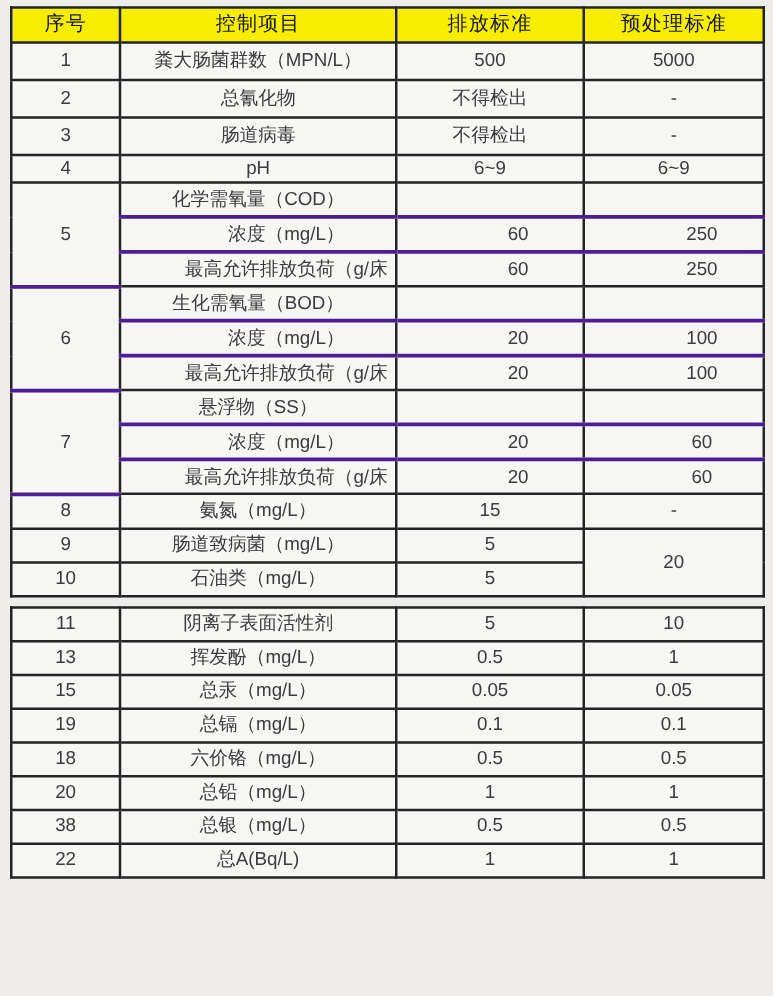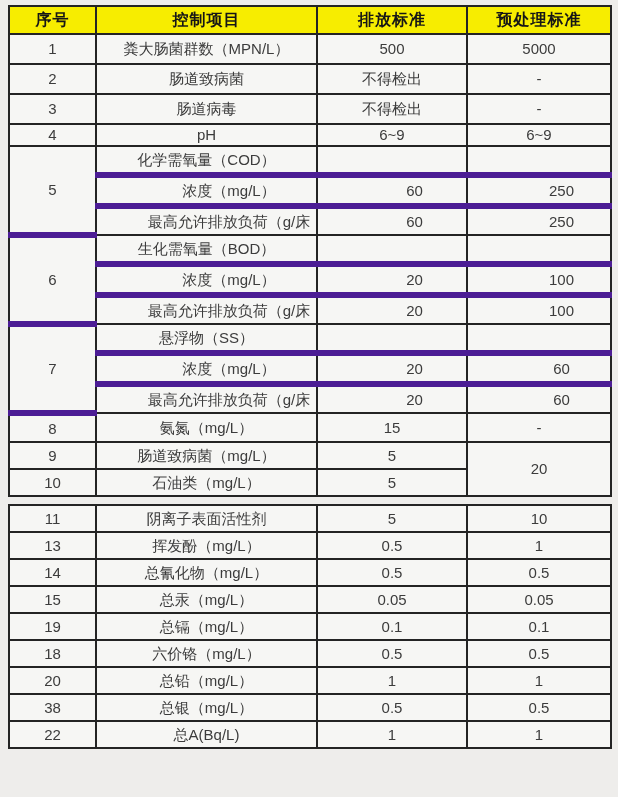--- a/index.html
+++ b/index.html
@@ -29,28 +29,28 @@
     padding: 1px 2px;
     height: 23px;
     line-height: 1.15;
     overflow: hidden;
     white-space: nowrap;
   }
   th {
     background: #f7ed00;
     color: #161616;
     font-size: 16px;
-    font-weight: 700;
+    font-weight: 400;
     height: 24px;
     letter-spacing: 1px;
   }
   tr.tall td { height: 26px; }
   tr.short td { height: 18px; }
   tr.sub td { border-top: 1px solid #4a4a4a; padding-left: 47px; }
-  tr.subdiv td { border-bottom: 6px solid #4c1d95; }
+  tr.subdiv td { border-bottom: 3px solid #4c1d95; }
   .gap { height: 7px; }
 </style>
 </head>
 <body>
 
 <div class="wrap">
 
   <table>
     <colgroup>
         <col class="c-no">
@@ -68,21 +68,21 @@
     </thead>
     <tbody>
       <tr class="tall">
         <td>1</td>
         <td>粪大肠菌群数（MPN/L）</td>
         <td>500</td>
         <td>5000</td>
       </tr>
       <tr class="tall">
         <td>2</td>
-        <td>肠道致病菌</td>
+        <td>总氰化物</td>
         <td>不得检出</td>
         <td>-</td>
       </tr>
       <tr class="tall">
         <td>3</td>
         <td>肠道病毒</td>
         <td>不得检出</td>
         <td>-</td>
       </tr>
       <tr class="short">
@@ -179,26 +179,20 @@
         <td>5</td>
         <td>10</td>
       </tr>
       <tr>
         <td>13</td>
         <td>挥发酚（mg/L）</td>
         <td>0.5</td>
         <td>1</td>
       </tr>
       <tr>
-        <td>14</td>
-        <td>总氰化物（mg/L）</td>
-        <td>0.5</td>
-        <td>0.5</td>
-      </tr>
-      <tr>
         <td>15</td>
         <td>总汞（mg/L）</td>
         <td>0.05</td>
         <td>0.05</td>
       </tr>
       <tr>
         <td>19</td>
         <td>总镉（mg/L）</td>
         <td>0.1</td>
         <td>0.1</td>

